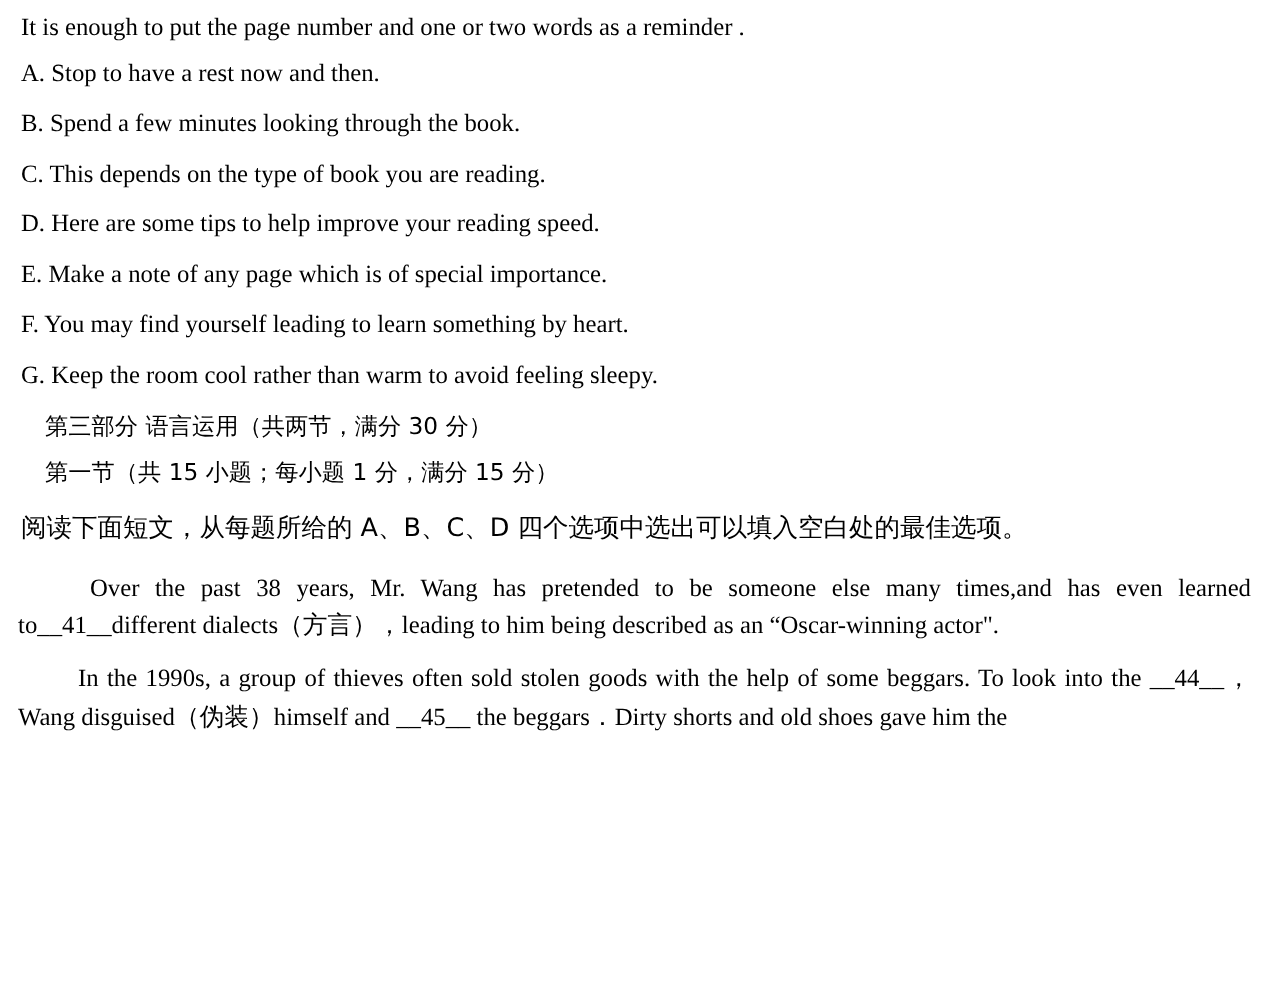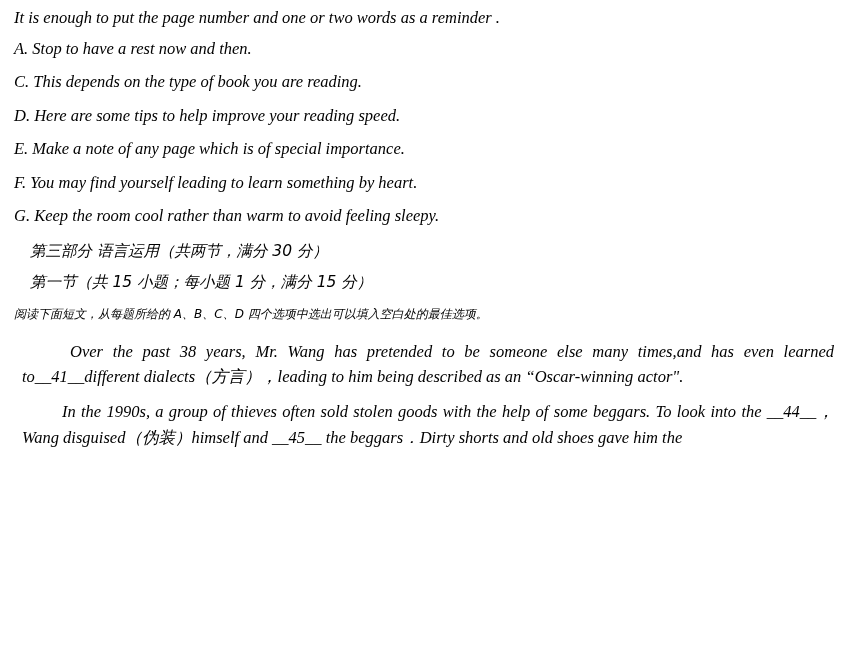--- a/index.html
+++ b/index.html
@@ -13,21 +13,20 @@
     overflow: hidden;
     font-family: "Liberation Serif", "DejaVu Serif", serif;
     color: #000000;
   }
   .page {
     width: 844px;
     height: 596px;
     box-sizing: border-box;
     padding: 6px 10px 0 10px;
     position: relative;
-    font-style: italic;
   }
   .line {
     font-size: 16.5px;
     line-height: 1.0;
     margin: 0 0 0 0;
     white-space: pre-wrap;
   }
   
   .para-intro {
     margin: 4px 0 14px 4px;
@@ -39,48 +38,49 @@
     margin-bottom: 16px;
   }
   .cn {
     font-family: "DejaVu Sans", "Liberation Sans", sans-serif;
     font-size: 15.5px;
     margin: 0 0 12px 20px;
     line-height: 1.25;
   }
   .cn-wide {
     font-family: "DejaVu Sans", "Liberation Sans", sans-serif;
-    font-size: 12px;
+    font-size: 17px;
     margin: 15px 0 16px 4px;
     line-height: 1.3;
   }
   .body-para {
     font-size: 16.5px;
     line-height: 1.55;
-    margin: 0 0 9px 12px;
+    margin: 0 0 9px 2px;
     text-align: justify;
     text-justify: inter-word;
   }
   .indent {
     display: inline-block;
     width: 48px;
   }
   .indent-sm {
     display: inline-block;
     width: 40px;
   }
 </style>
 </head>
 <body>
 
 <div class="page">
 
   <div class="line para-intro">It is enough to put the page number and one or two words as a reminder .</div>
 
   <div class="line opt">A. Stop to have a rest now and then.</div>
+  <div class="line opt">B. Spend a few minutes looking through the book.</div>
   <div class="line opt">C. This depends on the type of book you are reading.</div>
   <div class="line opt">D. Here are some tips to help improve your reading speed.</div>
   <div class="line opt">E. Make a note of any page which is of special importance.</div>
   <div class="line opt">F. You may find yourself leading to learn something by heart.</div>
   <div class="line opt">G. Keep the room cool rather than warm to avoid feeling sleepy.</div>
 
   <div class="cn">第三部分 语言运用（共两节，满分 30 分）</div>
   <div class="cn">第一节（共 15 小题；每小题 1 分，满分 15 分）</div>
   <div class="cn-wide">阅读下面短文，从每题所给的 A、B、C、D 四个选项中选出可以填入空白处的最佳选项。</div>
 

